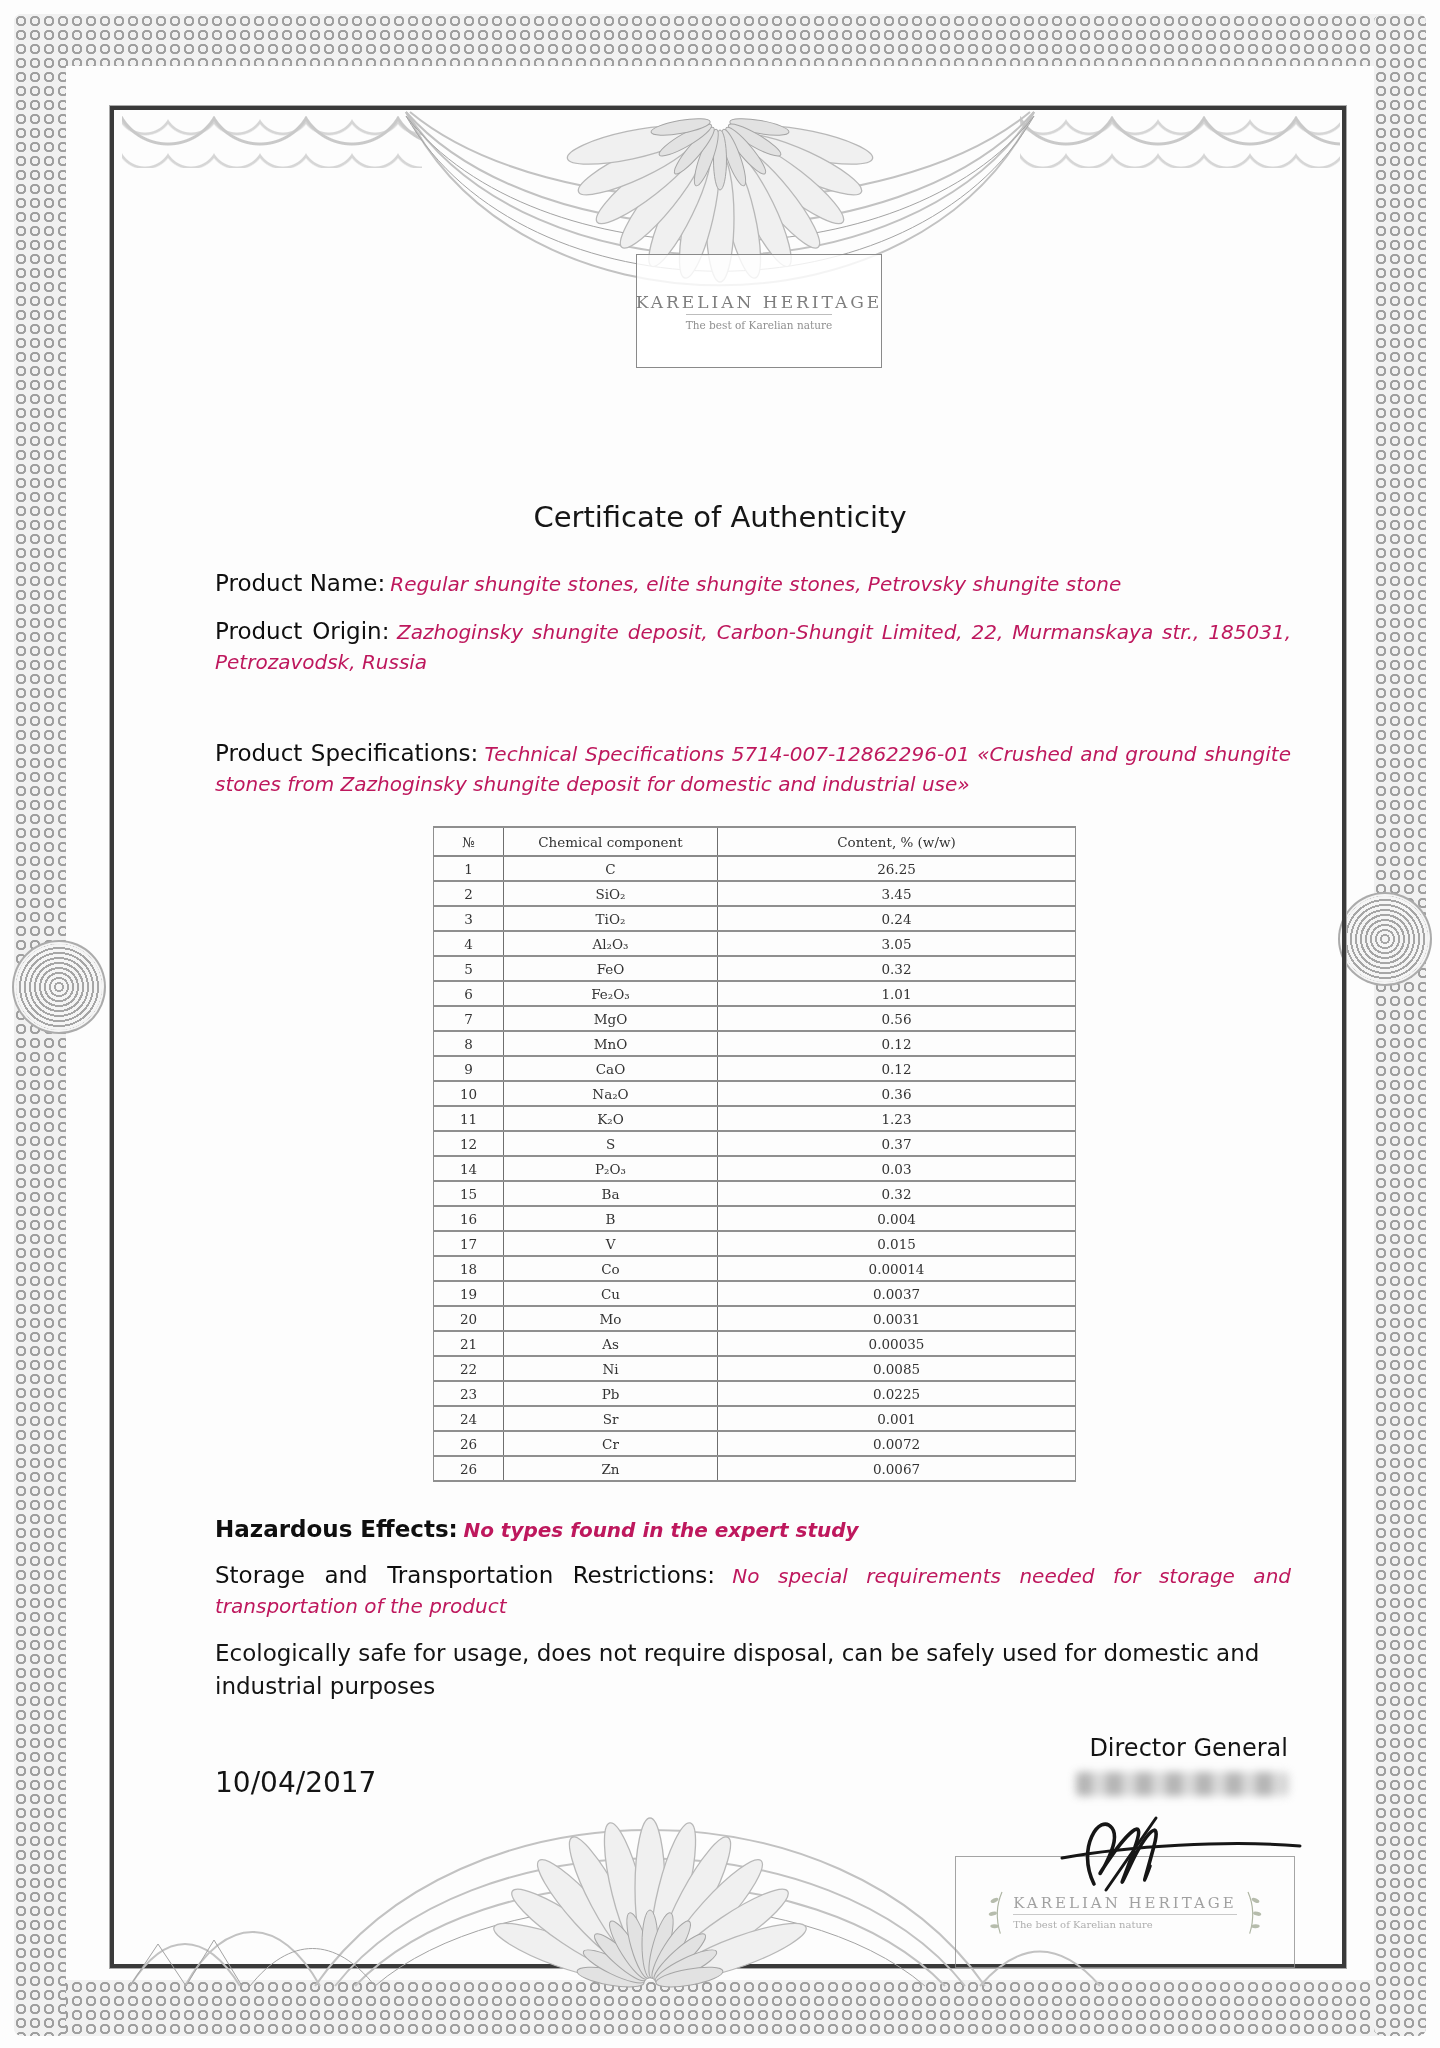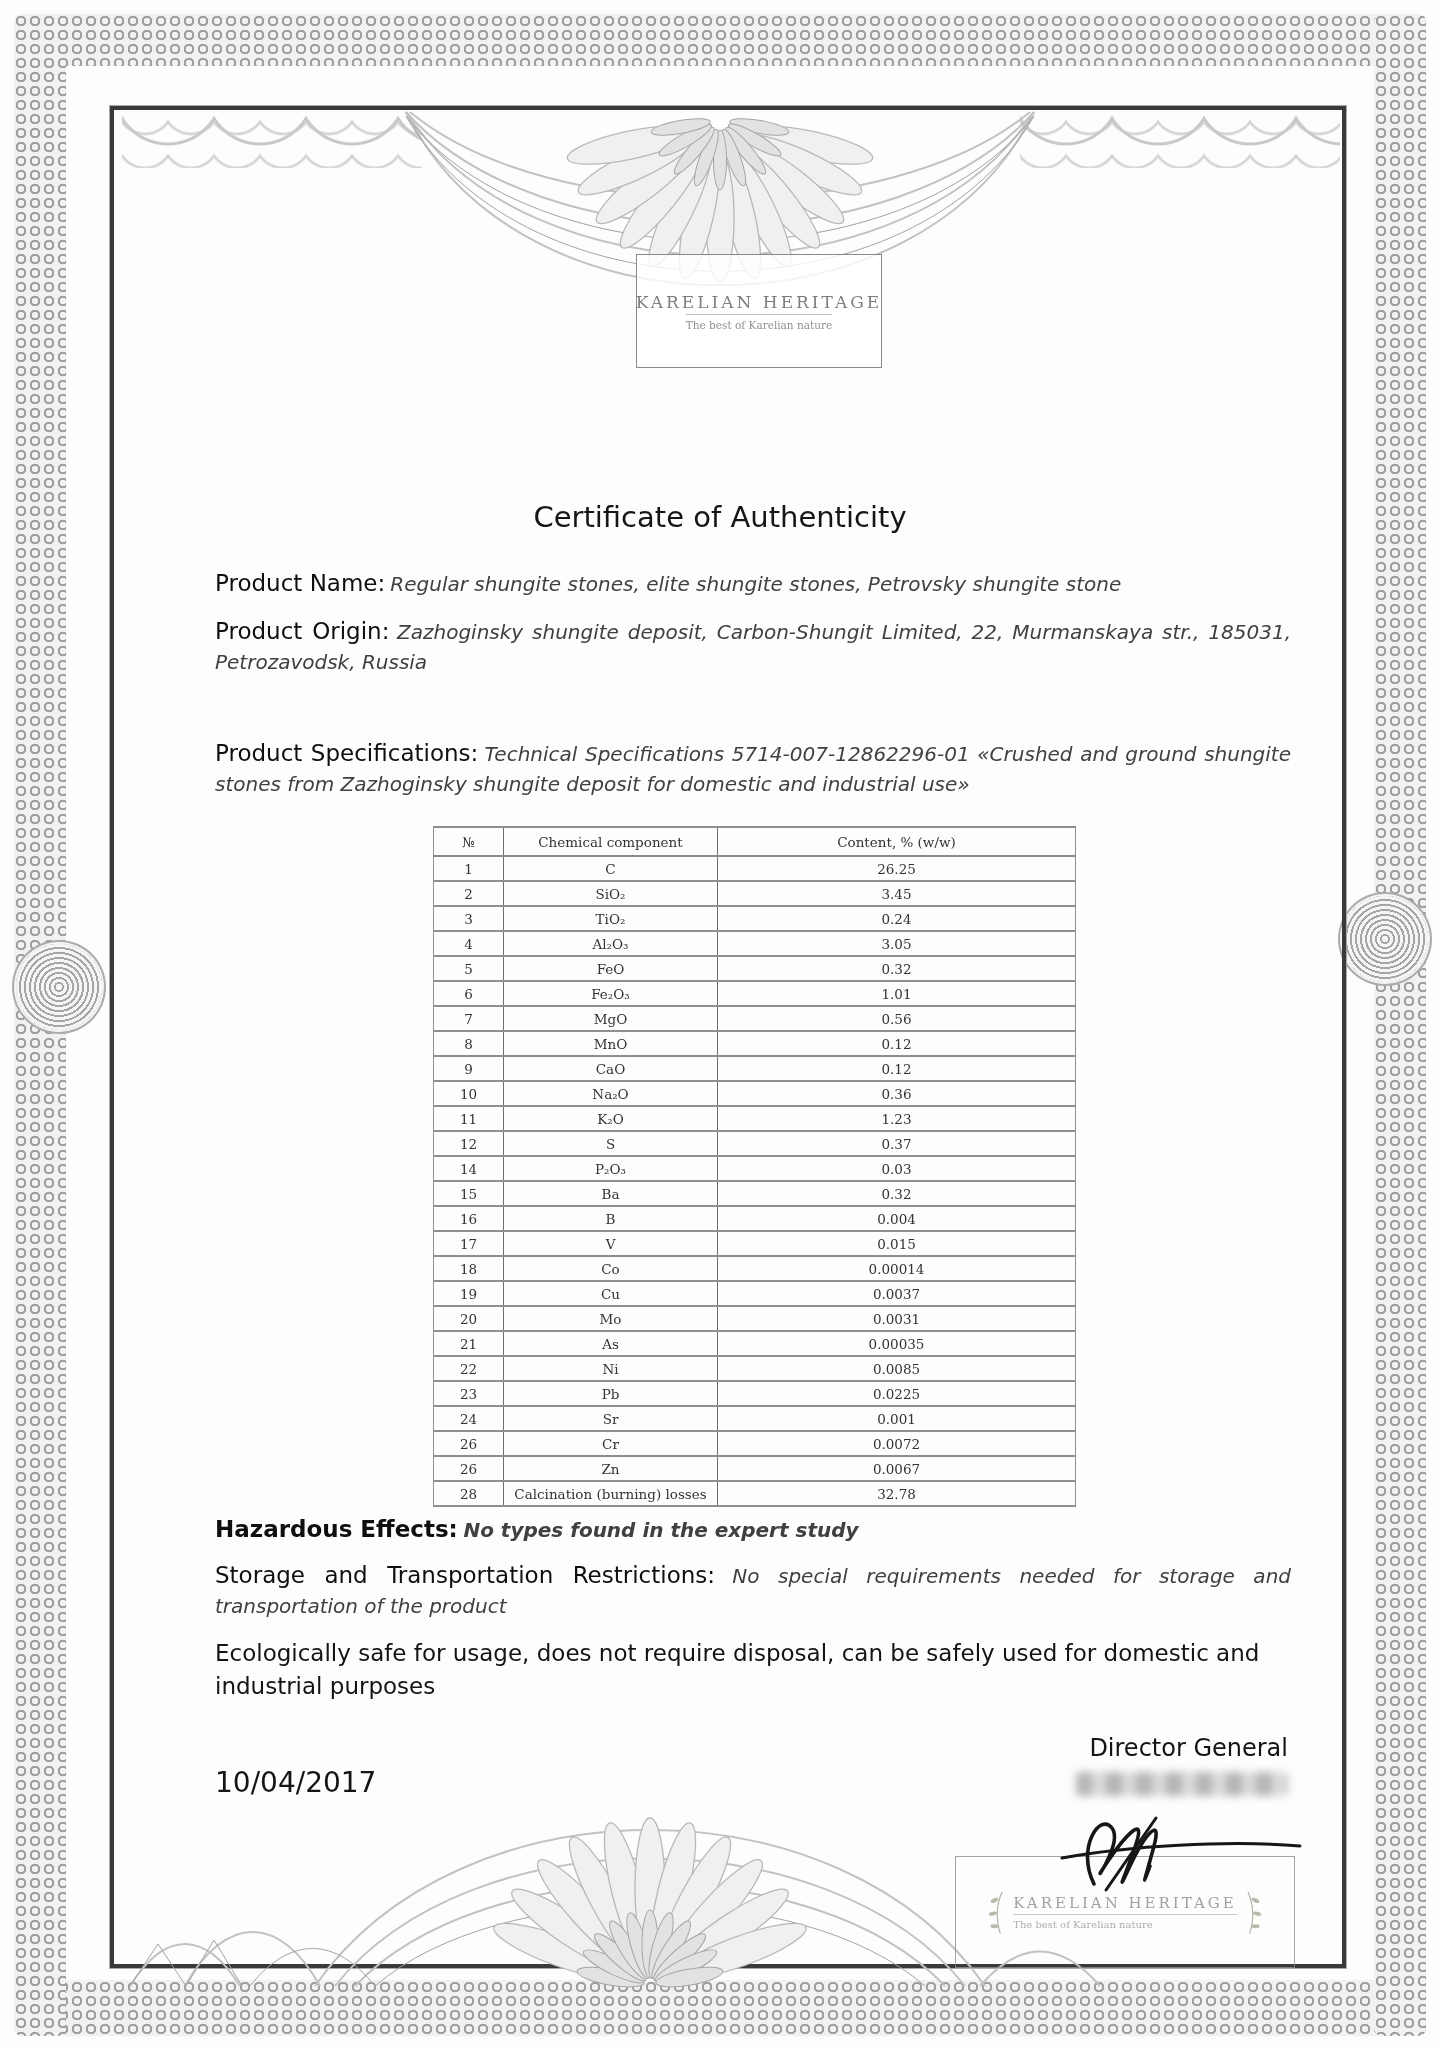--- a/index.html
+++ b/index.html
@@ -54,21 +54,21 @@
     letter-spacing:3px;white-space:nowrap;
   }
   .logotag{
     font-family:"DejaVu Serif","Liberation Serif",serif;font-size:10.5px;color:#909090;
     margin-top:2px;border-top:1px solid #bdbdbd;padding-top:4px;white-space:nowrap;
   }
   
   .title{position:absolute;top:500px;left:0;right:0;text-align:center;font-size:29px;color:#161616;}
   .para{position:absolute;left:215px;width:1076px;line-height:1.48;}
   .para .lbl{font-size:23px;color:#0f0f0f;}
-  .para .val{font-size:20px;font-style:italic;color:#404040;}
+  .para .val{font-size:20px;font-style:italic;color:#be185d;}
   .just{text-align:justify;}
   .p-name{top:550px;}
   .p-origin{top:598px;}
   .p-spec{top:710px;margin-top:26px;}
   .p-comp{top:784px;}
   .p-haz{top:1496px;font-weight:bold;}
   .p-storage{top:1542px;}
   .p-eco{top:1614px;font-size:23px;color:#141414;line-height:1.42;}
   
   .comp-table{
@@ -329,25 +329,20 @@
         </tr>
         <tr>
           <td>26</td>
           <td>Cr</td>
           <td>0.0072</td>
         </tr>
         <tr>
           <td>26</td>
           <td>Zn</td>
           <td>0.0067</td>
-        </tr>
-        <tr>
-          <td>28</td>
-          <td>Calcination (burning) losses</td>
-          <td>32.78</td>
         </tr>
       </tbody>
   </table>
 
   <p class="para p-haz">
     <span class="lbl">Hazardous Effects:</span>
     <span class="val">No types found in the expert study</span>
   </p>
 
   <p class="para p-storage just">

